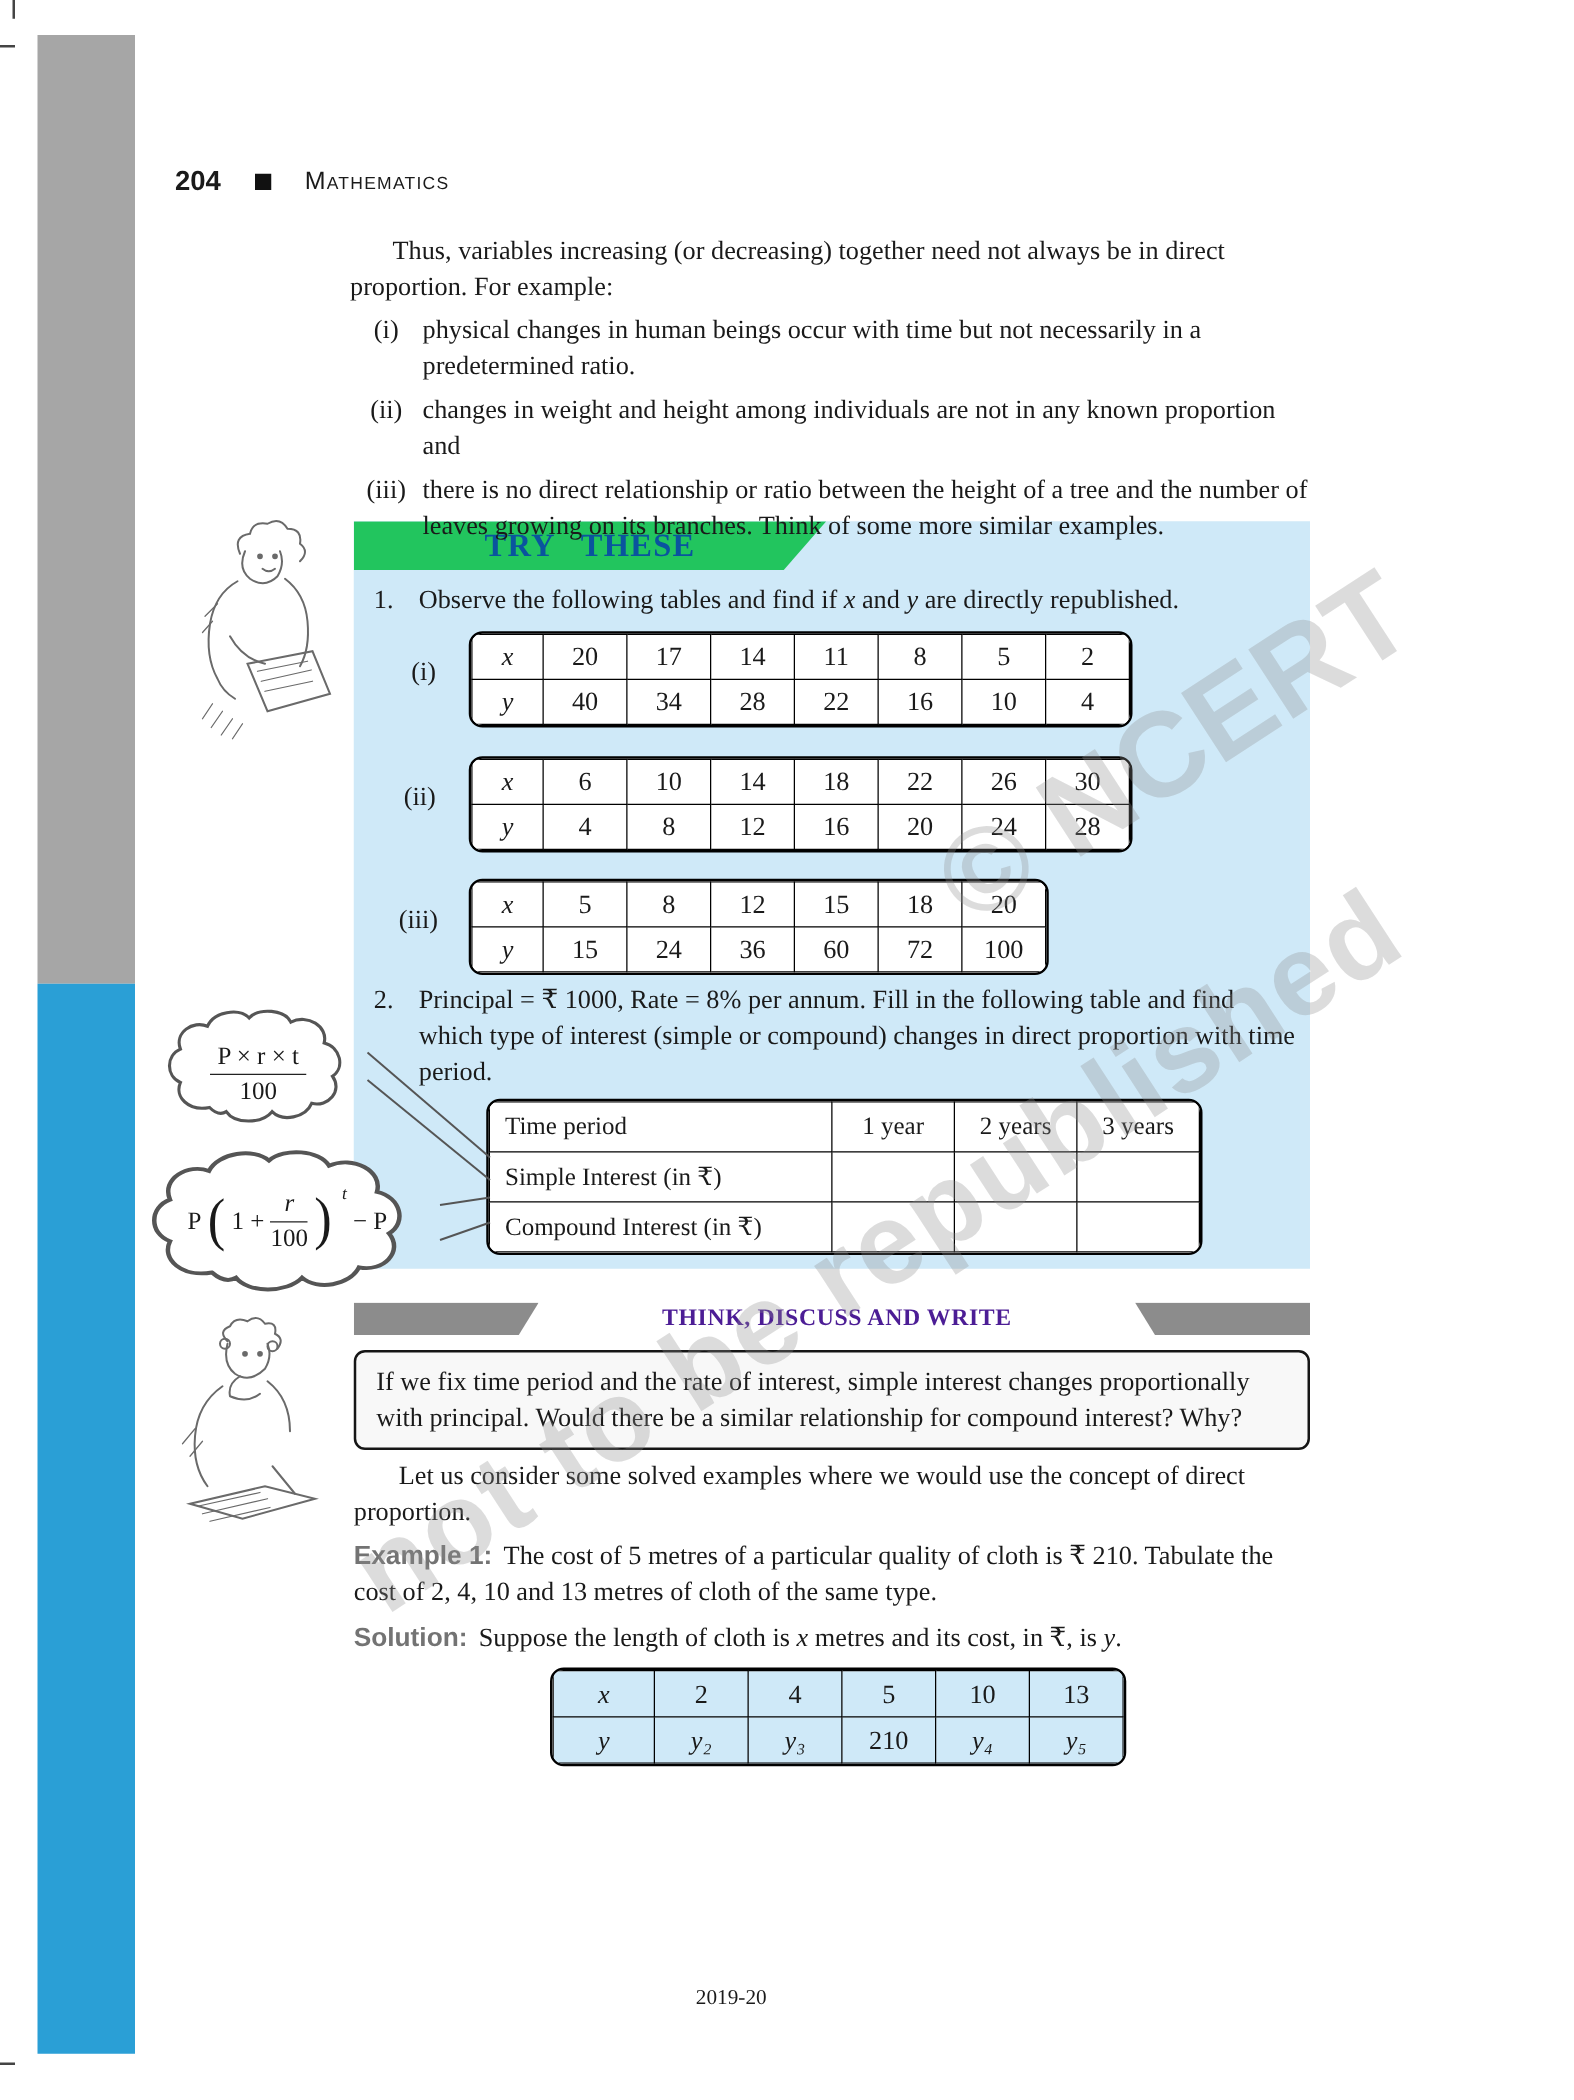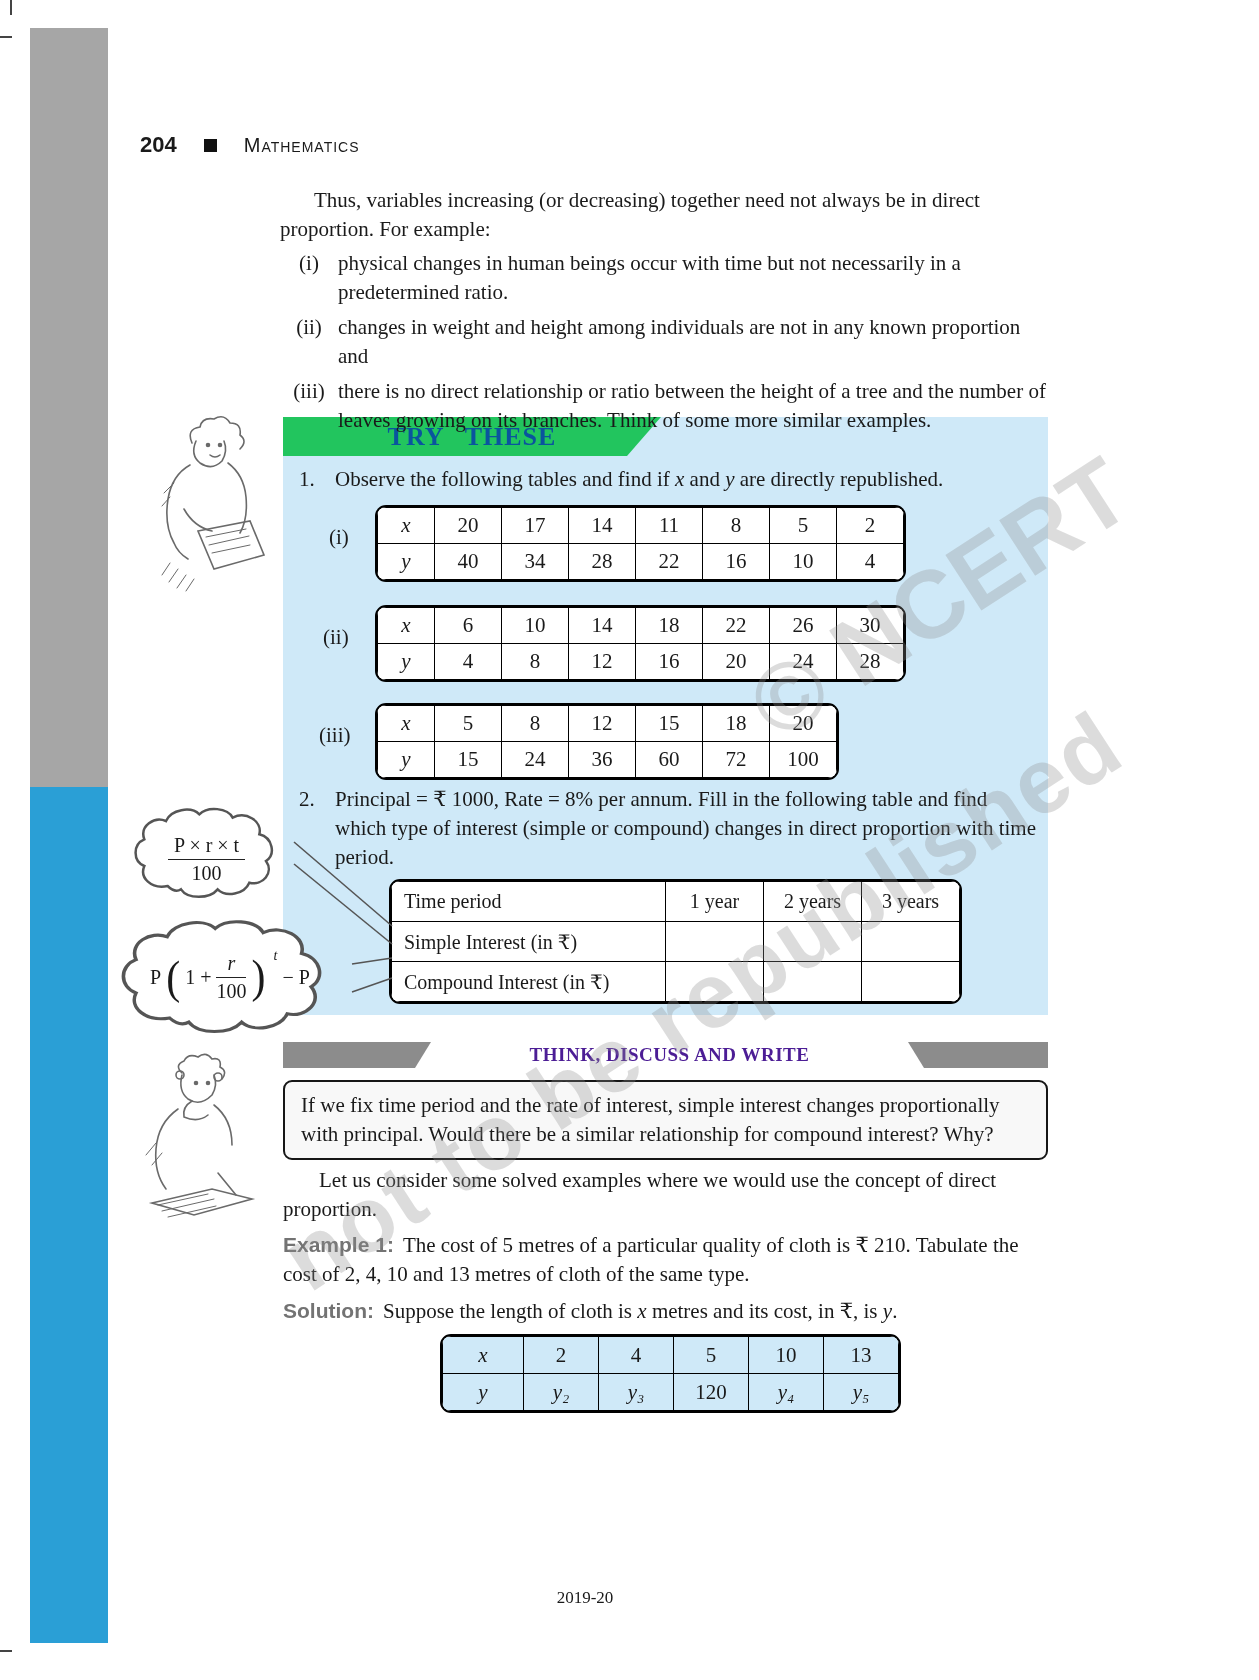--- a/index.html
+++ b/index.html
@@ -342,21 +342,21 @@
         <td>2</td>
         <td>4</td>
         <td>5</td>
         <td>10</td>
         <td>13</td>
       </tr>
       <tr>
         <td class="rh">y</td>
         <td class="mi">y₂</td>
         <td class="mi">y₃</td>
-        <td>120</td>
+        <td>210</td>
         <td class="mi">y₄</td>
         <td class="mi">y₅</td>
       </tr>
     </tbody>
       </table>
   </div>
 
   <div class="abs footer">2019-20</div>
 
   <div class="wm" id="wm1">© NCERT</div>

